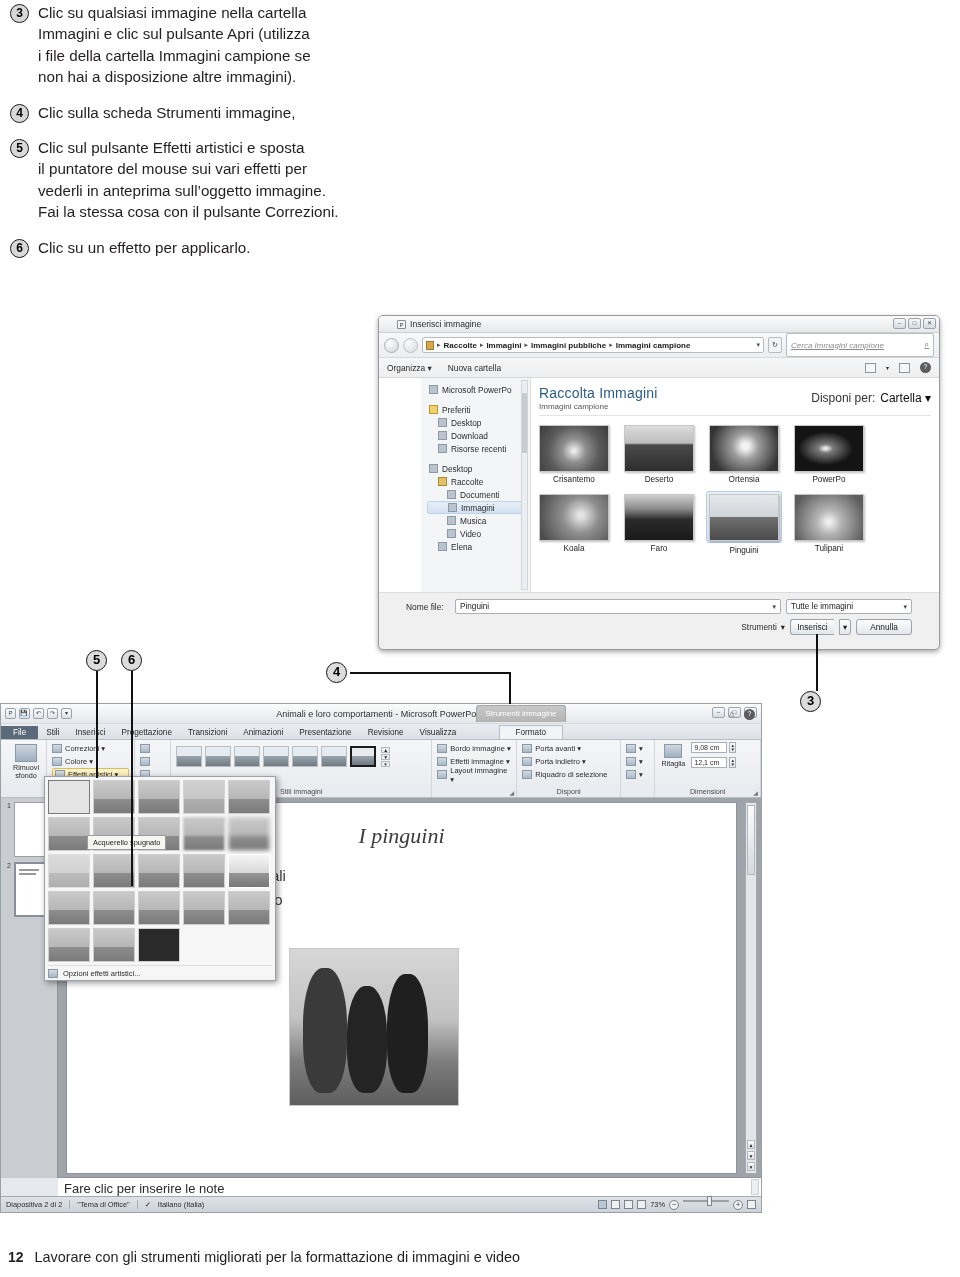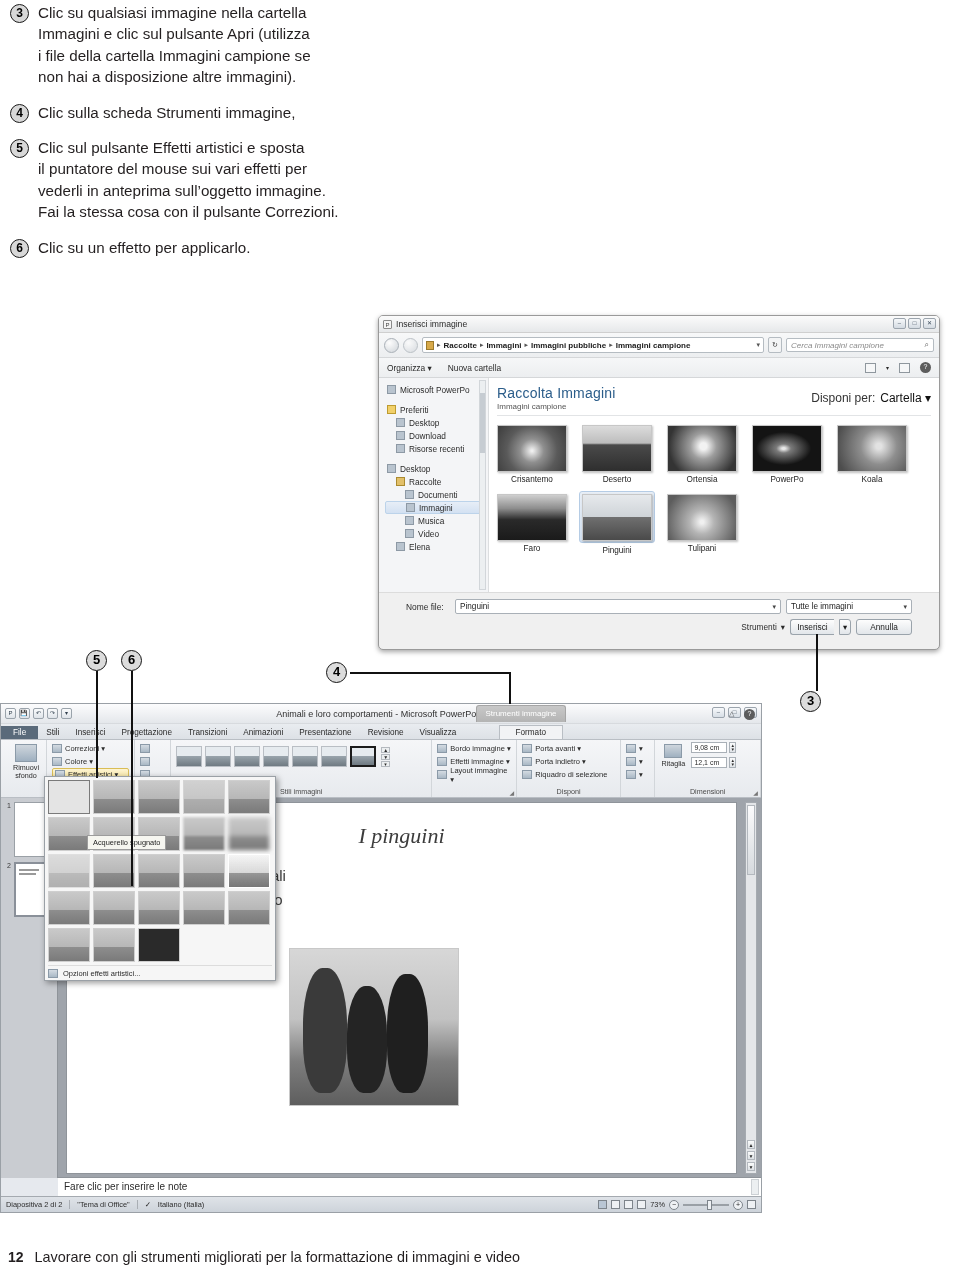--- a/index.html
+++ b/index.html
@@ -36,21 +36,21 @@
   
   #dialog {
     position:absolute; left:378px; top:315px; width:562px; height:335px;
     background:#f0f0f0; border:1px solid #9a9a9a; border-radius:5px;
     box-shadow:0 2px 5px rgba(0,0,0,.35);
     font-size:8.5px; color:#2b2b2b; overflow:hidden;
   }
   #dialog .titlebar {
     height:17px; background:linear-gradient(#fbfbfb,#e6e8ea);
     border-bottom:1px solid #cfcfcf; display:flex; align-items:center;
-    padding:0 4px; position:relative;
+    padding:0 18px; position:relative;
   }
   .pp-badge {
     width:9px; height:9px; border:1px solid #8a8a8a; background:#f4f4f4;
     font-size:6px; line-height:8px; text-align:center; color:#444;
     margin-right:4px; border-radius:1px;
   }
   .dlg-title { font-size:8.6px; color:#2a2a2a; }
   .winbtns { position:absolute; right:3px; top:2px; display:flex; gap:2px; }
   .winbtns span {
     width:13px; height:11px; border:1px solid #9ba4ad; border-radius:2px;
@@ -75,39 +75,39 @@
   }
   .bc-ico { width:8px; height:9px; background:#d7a94a; border:1px solid #9c7a2b; }
   .bc-sep { color:#555; font-size:7px; padding:0 1px; }
   .bc-part { font-weight:700; color:#1a1a1a; }
   .bc-caret { margin-left:auto; font-size:7px; color:#555; }
   .refresh {
     width:14px; height:16px; border:1px solid #b5bcc2; border-radius:2px;
     background:#f3f4f5; font-size:7px; text-align:center; line-height:14px; color:#333;
   }
   .searchbox {
-    width:148px; height:14px; background:#fff; border:1px solid #b5bcc2;
+    width:148px; height:24px; background:#fff; border:1px solid #b5bcc2;
     border-radius:2px; display:flex; align-items:center; padding:0 4px;
-    font-size:8px; font-style:italic; color:#8b8b8b;
+    font-size:8px; font-style:italic; color:#8b8b8b;text-decoration:underline;
   }
   .searchbox .mag { margin-left:auto; font-style:normal; color:#4a4a4a; font-size:8px; }
 
   #dialog .cmdbar {
     height:20px; background:linear-gradient(#f6f7f8,#eceef0);
     border-bottom:1px solid #d5d7d9; display:flex; align-items:center;
     padding:0 8px; gap:16px; font-size:8.4px;
   }
   .cmdbar .right-ico { margin-left:auto; display:flex; gap:10px; align-items:center; }
   .ico-box { width:11px; height:10px; border:1px solid #8f979e; background:#f6f7f8; }
   .ico-help {
     width:11px; height:11px; border-radius:50%; background:#5d5d5d; color:#fff;
     font-size:7px; text-align:center; line-height:10px;
   }
 
-  #dialog .body { display:flex; height:214px; background:#fff; }
+  #dialog .body { display:flex; height:214px; background:#fff;padding-left:42px; }
   .nav-pane {
     width:110px; background:#f4f5f7; border-right:1px solid #dcdee0;
     padding:5px 0 0 6px; position:relative; overflow:hidden;
   }
   .nav-item { display:flex; align-items:center; gap:4px; height:13px; font-size:8.3px; padding-left:2px; }
   .nav-item.sel { background:linear-gradient(#e7eef7,#d3e1f2); border:1px solid #bcd3ea; border-radius:2px; margin-right:6px; }
   .nav-item.gap { margin-top:7px; }
   .nav-ico { width:9px; height:9px; background:#b9c4cf; border:1px solid #8d99a5; flex:0 0 auto; }
   .nav-ico.star { background:#f1d06a; border-color:#bd9b30; }
   .nav-ico.fold { background:#e2c06a; border-color:#ab8a2f; }
@@ -277,31 +277,31 @@
   .penguin { position:absolute; bottom:8%; background:#2e2e2e; border-radius:45% 45% 40% 40%; }
   .vscroll {
     position:absolute; right:4px; top:4px; bottom:4px; width:12px;
     background:#e4e6e9; border:1px solid #a5aab0;
   }
   .vscroll .vt { position:absolute; top:2px; left:1px; right:1px; height:70px; background:linear-gradient(#fbfbfc,#d6dade); border:1px solid #b3b8be; }
   .vscroll .vb { position:absolute; left:1px; right:1px; height:9px; background:linear-gradient(#fafbfb,#dde1e5); border:1px solid #b3b8be; font-size:5px; text-align:center; line-height:8px; }
 
   .notes {
     position:absolute; left:57px; right:0; bottom:16px; height:19px;
-    background:#fff; border-top:1px solid #8f949a; font-size:10px;
+    background:#fff; border-top:1px solid #8f949a; font-size:13px;
     padding:3px 6px; color:#2b2b2b;
   }
   .notes-sb { position:absolute; right:2px; top:1px; bottom:1px; width:8px; background:#eceff1; border:1px solid #ccd0d4; }
   .statusbar {
     position:absolute; left:0; right:0; bottom:0; height:16px;
     background:linear-gradient(#dfe3e8,#cdd3da); border-top:1px solid #a5aab0;
     display:flex; align-items:center; padding:0 5px; gap:7px; font-size:7.4px; color:#2b2b2b;
   }
   .sb-sep { width:1px; height:9px; background:#a9aeb4; }
-  .sb-right { margin-left:auto; display:flex; align-items:center; gap:4px; }
+  .sb-right { margin-left:auto; display:flex; gap:4px; }
   .vw { width:9px; height:9px; border:1px solid #7d848b; background:#eef1f4; }
   .vw.on { background:#b9c6d4; }
   .zc { width:10px; height:10px; border-radius:50%; border:1px solid #7d848b; background:#eef1f4; font-size:7px; line-height:8px; text-align:center; }
   .ztrack { width:46px; height:2px; background:#9aa0a6; position:relative; }
   .zthumb { position:absolute; left:24px; top:-4px; width:5px; height:10px; background:#eef1f4; border:1px solid #7d848b; }
 
   
   .pagefoot { position:absolute; left:8px; bottom:12px; display:flex; align-items:baseline; gap:11px; }
   .pagenum { font-size:14px; font-weight:700; color:#231f20; }
   .foottext { font-size:14.4px; color:#231f20; }

